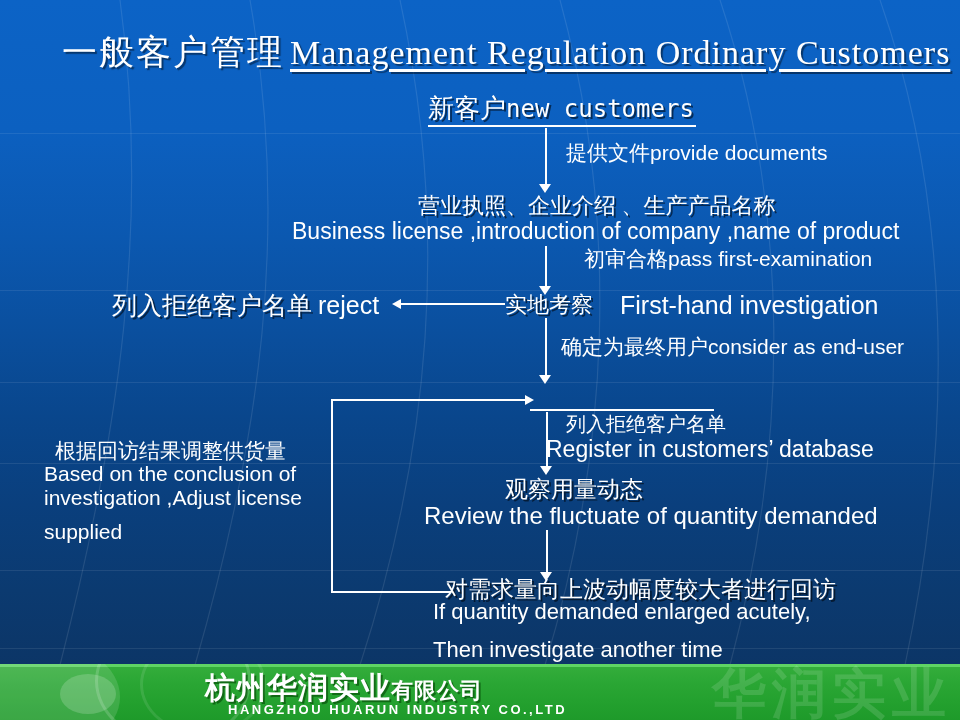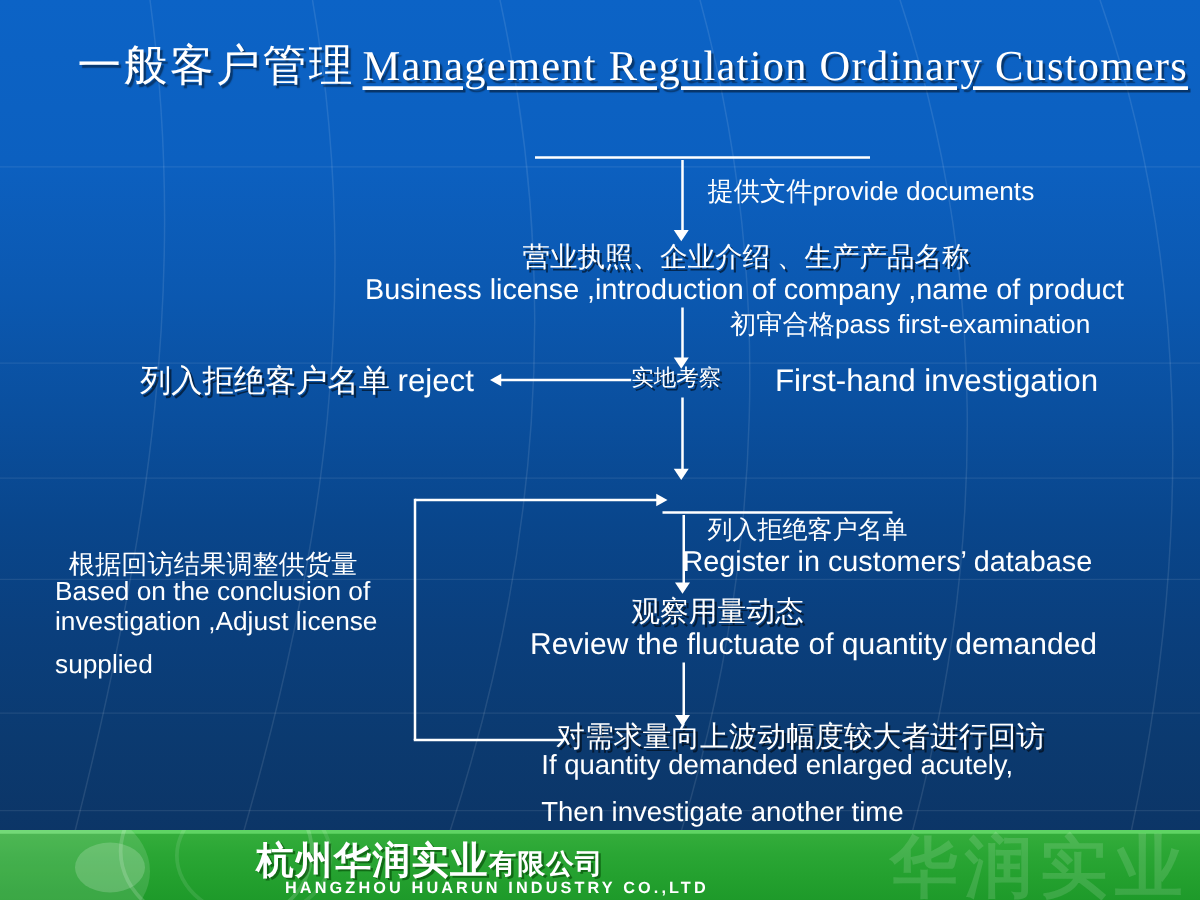--- a/index.html
+++ b/index.html
@@ -190,20 +190,23 @@
       <path d="M 560 0 C 620 220, 610 450, 545 665"></path>
       <path d="M 720 0 C 790 210, 790 440, 730 665"></path>
       <path d="M 880 0 C 950 200, 955 430, 905 665"></path>
     </g>
   </svg>
 
   <div id="title">
     <span class="cn">一般客户管理</span><span class="en">Management Regulation  Ordinary Customers</span>
   </div>
 
+  <div class="node shadowtxt" style="left:428px; top:95px;">
+    <span class="serifcn" style="font-size:26px;">新客户</span><span style="font-family:'DejaVu Sans Mono', monospace; font-size:24px; letter-spacing:0px;">new customers</span>
+  </div>
   <div class="uline" style="left:428px; top:125px; width:268px;"></div>
 
   <div class="vline" style="left:545px; top:128px; height:58px;"></div>
   <div class="arrow-down" style="left:539px; top:184px;"></div>
   <div class="node" style="left:566px; top:142px;">
     <span class="serifcn" style="font-size:21px;">提供文件</span><span style="font-size:21px;">provide documents</span>
   </div>
 
   <div class="node" style="left:418px; top:194px;">
     <span class="serifcn shadowtxt" style="font-size:22px;">营业执照、企业介绍 、生产产品名称</span>
@@ -219,28 +222,31 @@
   </div>
 
   <div class="node" style="left:112px; top:292px;">
     <span class="serifcn shadowtxt" style="font-size:25px;">列入拒绝客户名单</span><span style="font-size:25px; margin-left:6px;">reject</span>
   </div>
 
   <div class="hline" style="left:400px; top:303px; width:105px;"></div>
   <div class="arrow-left" style="left:392px; top:299px;"></div>
 
   <div class="node" style="left:505px; top:293px;">
-    <span class="serifcn shadowtxt" style="font-size:18px;text-align:right;">实地考察</span>
+    <span class="serifcn shadowtxt" style="font-size:22px;text-align:right;">实地考察</span>
   </div>
   <div class="node" style="left:620px; top:292px;">
     <span style="font-size:25px;">First-hand investigation</span>
   </div>
 
   <div class="vline" style="left:545px; top:318px; height:62px;"></div>
   <div class="arrow-down" style="left:539px; top:375px;"></div>
+  <div class="node" style="left:561px; top:336px;">
+    <span class="serifcn" style="font-size:21px;">确定为最终用户</span><span style="font-size:21px;">consider   as end-user</span>
+  </div>
 
   <div class="uline" style="left:530px; top:409px; width:184px;"></div>
 
   <div class="hline" style="left:332px; top:399px; width:196px;"></div>
   <div class="vline" style="left:331px; top:399px; height:193px;"></div>
   <div class="hline" style="left:331px; top:591px; width:120px;"></div>
   <div class="arrow-right" style="left:525px; top:395px;"></div>
 
   <div class="vline" style="left:546px; top:412px; height:58px;"></div>
   <div class="arrow-down" style="left:540px; top:466px;"></div>

